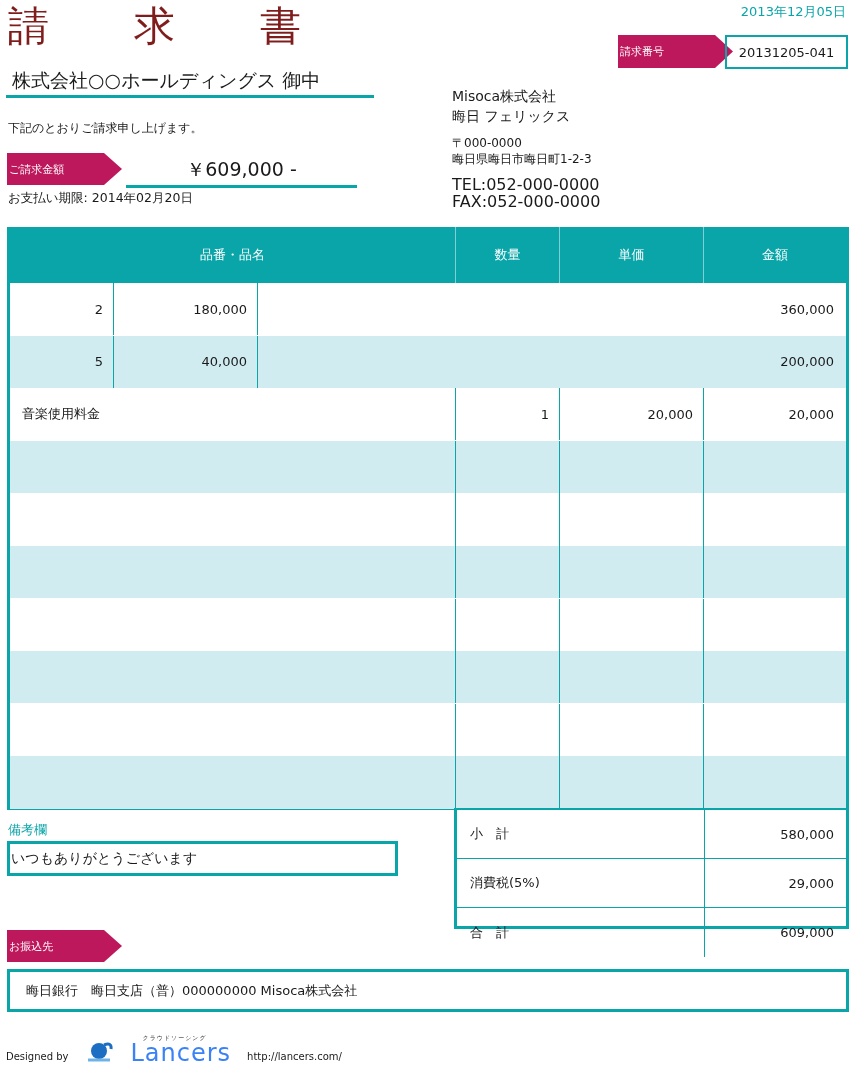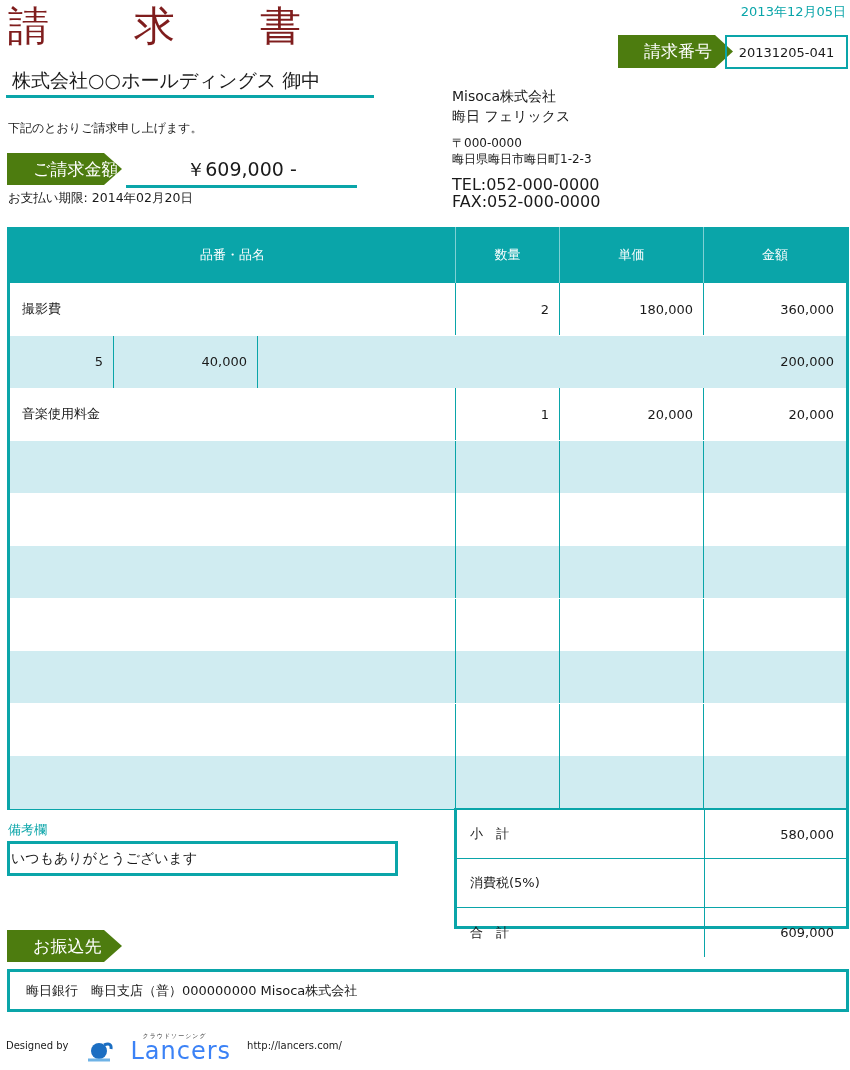--- a/index.html
+++ b/index.html
@@ -3,21 +3,21 @@
 <meta charset="utf-8">
 <style>
   * { box-sizing: border-box; margin: 0; padding: 0; }
   html, body { width: 850px; height: 1070px; background: #fff; overflow: hidden; }
   body { position: relative; font-family: "DejaVu Sans", "Liberation Sans", sans-serif; color: #1a1a1a; }
   .abs { position: absolute; }
 
   .title { left: 8px; top: 6px; font-size: 41px; letter-spacing: 22px; color: #7f1d1d; font-weight: normal; line-height: 40px; }
   .date { right: 4px; top: 3px; font-size: 13px; color: #0aa5a9; }
 
-  .tag { background: #4d7c0f; color: #fff; font-size: 17px; display: flex; align-items: center; padding-left: 26px;
+  .tag { background: #be185d; color: #fff; font-size: 11px; display: flex; align-items: center; padding-left: 2px;
          clip-path: polygon(0 0, calc(100% - 18px) 0, 100% 50%, calc(100% - 18px) 100%, 0 100%); }
   .inv-tag { left: 618px; top: 35px; width: 115px; height: 33px; }
   .inv-no { left: 725px; top: 35px; width: 123px; height: 34px; border: 2px solid #0aa5a9; font-size: 13px; display:flex; align-items:center; justify-content:center; }
 
   .client { left: 6px; top: 66px; width: 368px; height: 32px; border-bottom: 3px solid #0aa5a9; font-size: 19px; padding-left: 6px; line-height: 28px; }
   .lead { left: 8px; top: 120px; font-size: 12px; }
   .amt-tag { left: 7px; top: 153px; width: 115px; height: 32px; }
   .amount { left: 126px; top: 155px; width: 231px; height: 33px; border-bottom: 3px solid #0aa5a9; font-size: 19px; text-align: center; line-height: 28px; }
   .due { left: 8px; top: 190px; font-size: 12.5px; }
 
@@ -43,21 +43,21 @@
 
   .totals { left: 454px; top: 808px; width: 395px; height: 121px; border: 3px solid #0aa5a9; border-top: 2px solid #0aa5a9; }
   .trow { height: 49px; display: flex; font-size: 13px; border-bottom: 1px solid #0aa5a9; }
   .trow:last-child { border-bottom: none; }
   .tl { width: 248px; border-right: 1px solid #0aa5a9; padding-left: 13px; display:flex; align-items:center; }
   .tv { flex: 1; display:flex; align-items:center; justify-content:flex-end; padding-right: 12px; }
 
   .bank-tag { left: 7px; top: 930px; width: 115px; height: 32px; }
   .bank { left: 7px; top: 969px; width: 842px; height: 43px; border: 3px solid #0aa5a9; font-size: 13px; padding-left: 16px; display:flex; align-items:center; }
 
-  .footer { left: 6px; top: 1040px; display: flex; gap: 16px; font-size: 10px; }
+  .footer { left: 6px; top: 1040px; display: flex; align-items: flex-end; gap: 16px; font-size: 10px; }
   .logo-word { font-size: 24px; color: #3b82f6; letter-spacing: 1px; line-height: 22px; font-family: "DejaVu Sans", sans-serif; }
   .logo-sub { position: absolute; left: 116px; top: -4px; font-size: 6px; color: #333; letter-spacing: 1px; }
 </style>
 </head>
 <body>
 
 <h1 class="abs title">請　求　書</h1>
 <div class="abs date">2013年12月05日</div>
 
 <div class="abs tag inv-tag">請求番号</div>
@@ -85,21 +85,20 @@
 
 <div class="abs table">
   <div class="row head">
     <div class="cell c1" style="justify-content:center;padding:0">品番・品名</div>
     <div class="cell c2" style="justify-content:center;padding:0">数量</div>
     <div class="cell c3" style="justify-content:center;padding:0">単価</div>
     <div class="cell c4" style="justify-content:center;padding:0">金額</div>
   </div>
   <div id="rows">
       <div class="row" style="top: 56px;">
-        <div class="cell c1">撮影費</div>
         <div class="cell c2">2</div>
         <div class="cell c3">180,000</div>
         <div class="cell c4">360,000</div>
       </div>
       <div class="row alt" style="top: 108.6px;">
         <div class="cell c2">5</div>
         <div class="cell c3">40,000</div>
         <div class="cell c4">200,000</div>
       </div>
       <div class="row" style="top: 161.2px;">
@@ -156,20 +155,21 @@
 <div class="abs notes-label">備考欄</div>
 <div class="abs notes">いつもありがとうございます</div>
 
 <div class="abs totals">
   <div class="trow">
     <div class="tl">小　計</div>
     <div class="tv">580,000</div>
   </div>
   <div class="trow">
     <div class="tl">消費税(5%)</div>
+    <div class="tv">29,000</div>
   </div>
   <div class="trow">
     <div class="tl">合　計</div>
     <div class="tv">609,000</div>
   </div>
 </div>
 
 <div class="abs tag bank-tag">お振込先</div>
 <div class="abs bank">晦日銀行　晦日支店（普）000000000 Misoca株式会社</div>
 

